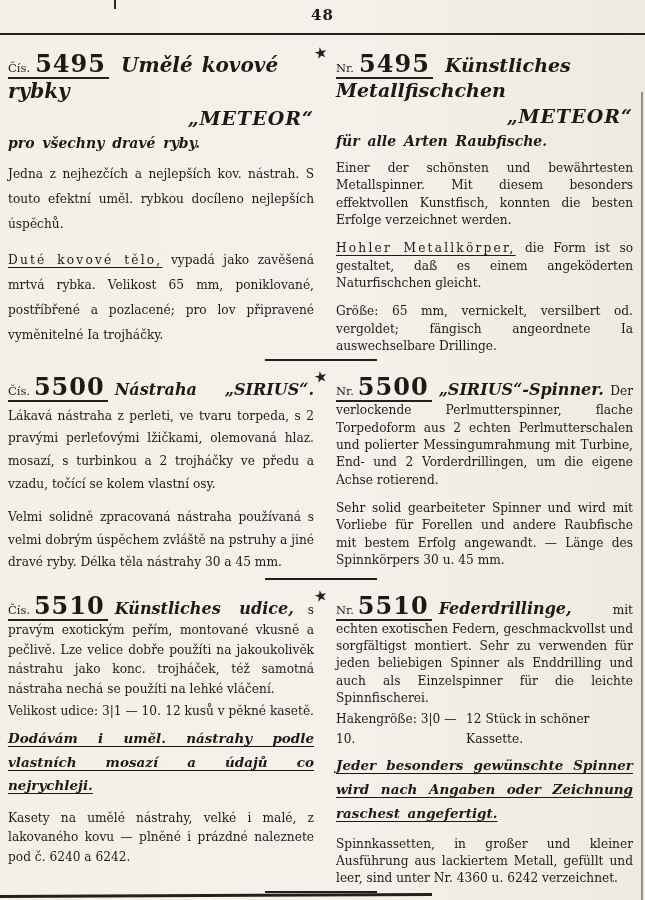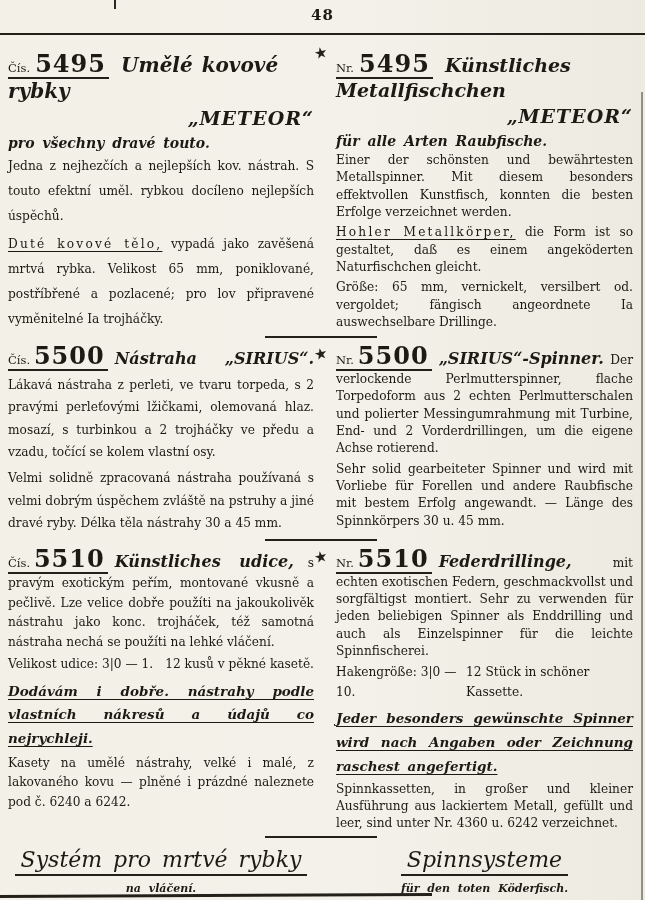--- a/index.html
+++ b/index.html
@@ -25,21 +25,21 @@
     display:grid;grid-template-columns:306px 1fr;
     column-gap:22px;padding:0 12px 0 8px;
   }
   .cell{min-width:0;}
   .cell.right{position:relative;}
   .star{
     position:absolute;left:-22px;top:4px;
     font-size:15px;transform:rotate(-12deg);color:#23201b;
   }
   p{margin:0;}
-  .body{font-size:12.2px;text-align:justify;margin-top:3px;}
+  .body{font-size:12.2px;text-align:justify;margin-top:11px;}
   .lh-xl{line-height:2.05;}
   .lh-lg{line-height:1.85;}
   .lh-md{line-height:1.6;}
   .lh-sm{line-height:1.42;}
   .lh-xs{line-height:1.38;}
 
   .numgrp{
     display:inline-block;white-space:nowrap;
     border-bottom:2.5px solid #23201b;
     padding:0 3px 1px 0;margin-right:7px;line-height:1;
@@ -82,21 +82,21 @@
   <div class="toprule"></div>
 
   <div class="grid">
 
     <div class="cell left">
       <div class="entry-head">
         <span class="numgrp"><span class="lbl">Čís.</span> <span class="num">5495</span></span>
         <span class="title-lg">Umělé kovové rybky</span>
       </div>
       <div class="brand">„METEOR“</div>
-      <div class="subhead">pro všechny dravé touto.</div>
+      <div class="subhead">pro všechny dravé ryby.</div>
       <p class="body lh-xl">Jedna z nejhezčích a nejlepších kov. nástrah. S touto efektní uměl. rybkou docíleno nejlepších úspěchů.</p>
       <p class="body lh-xl"><span class="lead-underline">Duté kovové tělo,</span> <span>vypadá jako zavěšená mrtvá rybka. Velikost 65 mm, poniklované, postříbřené a pozlacené; pro lov připravené vyměnitelné Ia trojháčky.</span></p>
     </div>
     <div class="cell right">
       <span class="star">★</span>
       <div class="entry-head">
         <span class="numgrp"><span class="lbl">Nr.</span> <span class="num">5495</span></span>
         <span class="title-lg de">Künstliches Metallfischchen</span>
       </div>
       <div class="brand">„METEOR“</div>
@@ -120,24 +120,24 @@
       <p class="body lh-sm">Sehr solid gearbeiteter Spinner und wird mit Vorliebe für Forellen und andere Raubfische mit bestem Erfolg angewandt. — Länge des Spinnkörpers 30 u. 45 mm.</p>
     </div>
 
     <div class="divider-row">
         <span class="divider"></span>
       </div>
 
     <div class="cell left">
       <p class="body lh-md"><span class="numgrp"><span class="lbl">Čís.</span> <span class="num">5510</span></span><span class="inline-title">Künstliches udice,</span> <span>s pravým exotickým peřím, montované vkusně a pečlivě. Lze velice dobře použíti na jakoukolivěk nástrahu jako konc. trojháček, též samotná nástraha nechá se použíti na lehké vláčení.</span></p>
       <div class="sizeline">
-          <span>Velikost udice: 3|0 — 1.</span>
+          <span>Velikost udice: 3|1 — 10.</span>
           <span>12 kusů v pěkné kasetě.</span>
         </div>
-      <p class="promo">Dodávám i dobře. nástrahy podle vlastních nákresů a údajů co nejrychleji.</p>
+      <p class="promo">Dodávám i uměl. nástrahy podle vlastních mosazí a údajů co nejrychleji.</p>
       <p class="body lh-md">Kasety na umělé nástrahy, velké i malé, z lakovaného kovu — plněné i prázdné naleznete pod č. 6240 a 6242.</p>
     </div>
     <div class="cell right">
       <span class="star">★</span>
       <p class="body lh-sm"><span class="numgrp"><span class="lbl">Nr.</span> <span class="num">5510</span></span><span class="inline-title">Federdrillinge,</span> <span>mit echten exotischen Federn, geschmackvollst und sorgfältigst montiert. Sehr zu verwenden für jeden beliebigen Spinner als Enddrilling und auch als Einzelspinner für die leichte Spinnfischerei.</span></p>
       <div class="sizeline">
           <span>Hakengröße: 3|0 — 10.</span>
           <span>12 Stück in schöner Kassette.</span>
         </div>
       <p class="promo">Jeder besonders gewünschte Spinner wird nach Angaben oder Zeichnung raschest angefertigt.</p>

